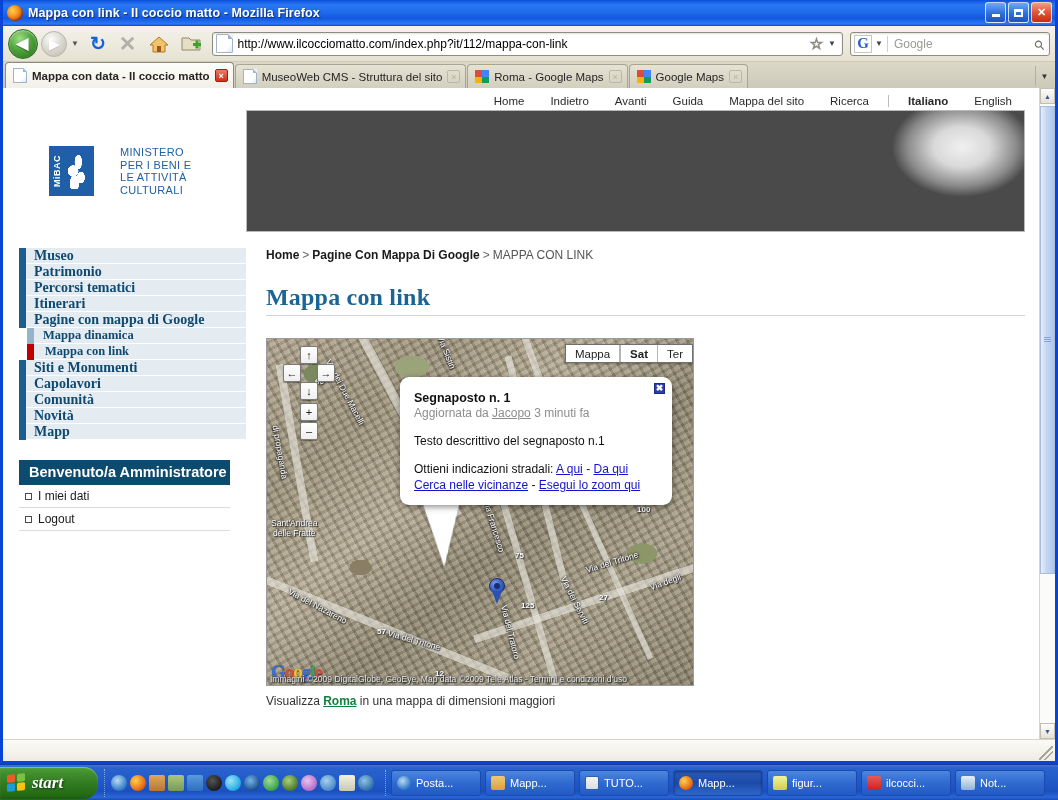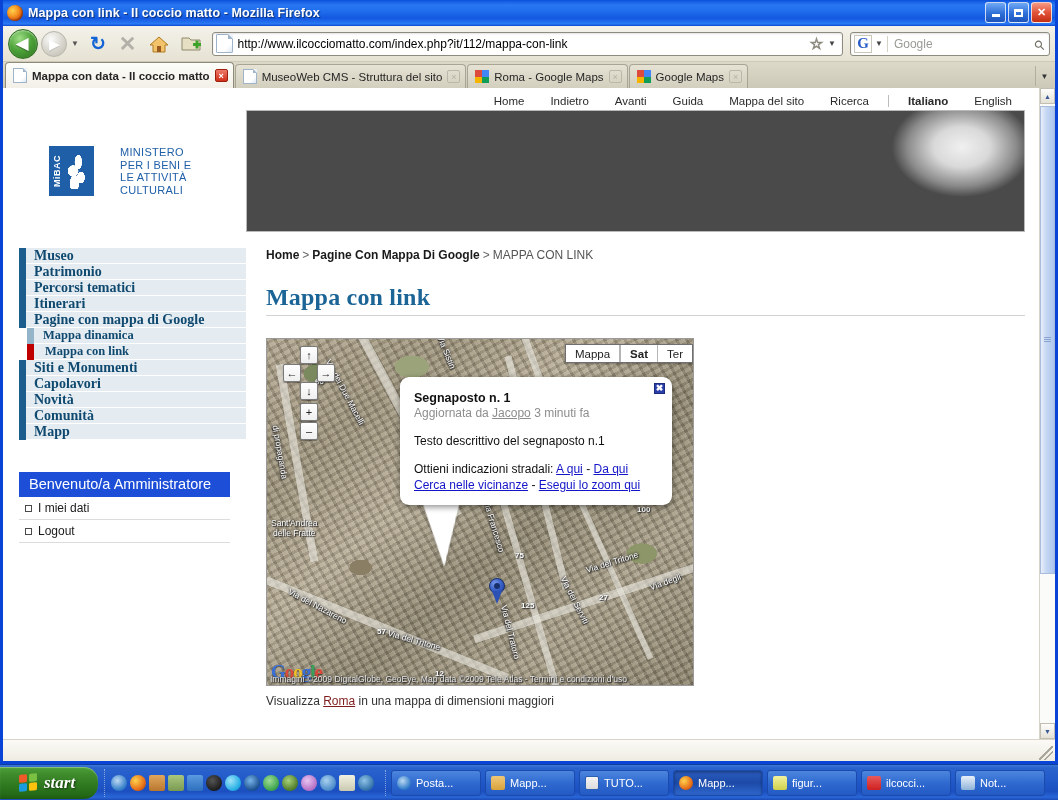--- a/index.html
+++ b/index.html
@@ -255,23 +255,23 @@
     font-size: 14px; font-weight: bold; color: #10496f;
     padding-left: 8px; white-space: nowrap;
   }
   .navitem.sub { margin-left: 24px; }
   .navitem.sub .bar { width: 7px; background: #93b4c9; }
   .navitem.sub .lbl { font-size: 12.5px; padding-left: 9px; }
   .navitem.sub.current .bar { background: #c00000; }
   .navitem.sub.current .lbl { padding-left: 11px; }
 
   #userbox {
-    margin: 32px 16px 0 16px;
-    background: #1d4ed8; color: #fff;
-    font-size: 14.5px; font-weight: normal;
+    margin: 20px 16px 0 16px;
+    background: #0c4a6e; color: #fff;
+    font-size: 14.5px; font-weight: bold;
     padding: 4px 0 5px 10px;
     font-family: "Liberation Sans", sans-serif;
   }
   .userlink {
     margin: 0 16px; padding: 4px 0 4px 6px;
     border-bottom: 1px solid #dcdcdc;
     font-size: 12px; color: #1a1a1a;
     display: flex; align-items: center; gap: 6px;
   }
   .userlink .sq {
@@ -413,21 +413,21 @@
     text-shadow: 0 1px 1px rgba(0,0,0,.5);
   }
   #attrib {
     position: absolute; left: 0; right: 0; bottom: 0; z-index: 16;
     font-size: 8.5px; color: #e8e8e8; padding: 1px 3px;
     text-shadow: 0 0 2px #333, 1px 1px 1px #222;
     white-space: nowrap; overflow: hidden;
   }
 
   #maplink { margin-top: 8px; font-size: 12px; color:#333; }
-  #maplink a { color:#7f1d1d; text-decoration: underline; font-weight:normal; }
+  #maplink a { color:#15803d; text-decoration: underline; font-weight:bold; }
 
   
   #pagescroll {
     width: 16px; flex: 0 0 16px;
     background: #f4f3ef;
     border-left: 1px solid #d6d3c8;
     display: flex; flex-direction: column;
     position: relative;
   }
   .sbar-btn {
@@ -467,21 +467,21 @@
     position: absolute; left: 0; bottom: 0;
     width: 1058px; height: 36px;
     background: linear-gradient(to bottom,#3b78d8 0%,#2a62cd 8%,#2159c9 45%,#1b4fc0 75%,#2a66d6 92%,#1a4ab8 100%);
     border-top: 1px solid #0e3fa0;
     display: flex; align-items: center;
   }
   #startbtn {
     height: 32px; width: 98px; flex: 0 0 98px;
     background: linear-gradient(to bottom,#4ea13a 0%,#3f8c2c 22%,#2f7a20 55%,#256b18 85%,#1d5a12 100%);
     border-radius: 0 14px 14px 0;
-    display: flex; align-items: center; padding-left: 19px; gap: 7px;
+    display: flex; align-items: center; padding-left: 7px; gap: 7px;
     box-shadow: inset 0 1px 1px rgba(255,255,255,.35);
   }
   #startbtn .flag {
     width: 18px; height: 17px; flex:0 0 18px;
     display: grid; grid-template-columns: 1fr 1fr; grid-template-rows: 1fr 1fr;
     gap: 1.5px; transform: skewY(-6deg);
   }
   #startbtn .flag i { display:block; border-radius:1.5px; }
   #startbtn .stext {
     color: #fff; font-family: "Liberation Serif", serif;
@@ -670,25 +670,25 @@
           <div class="navitem">
             <span class="bar"></span>
             <span class="lbl">Siti e Monumenti</span>
           </div>
           <div class="navitem">
             <span class="bar"></span>
             <span class="lbl">Capolavori</span>
           </div>
           <div class="navitem">
             <span class="bar"></span>
+            <span class="lbl">Comunità</span>
+          </div>
+          <div class="navitem">
+            <span class="bar"></span>
             <span class="lbl">Novità</span>
-          </div>
-          <div class="navitem">
-            <span class="bar"></span>
-            <span class="lbl">Comunità</span>
           </div>
           <div class="navitem">
             <span class="bar"></span>
             <span class="lbl">Mapp</span>
           </div>
 
           <div id="userbox">Benvenuto/a Amministratore</div>
           <div class="userlink">
             <span class="sq"></span>
             <span>I miei dati</span>

